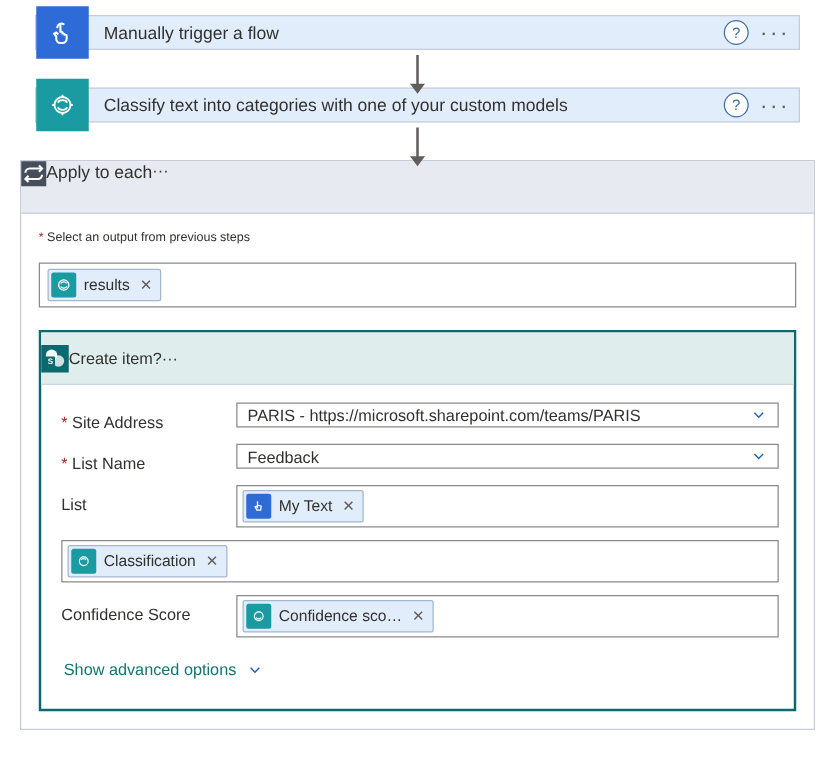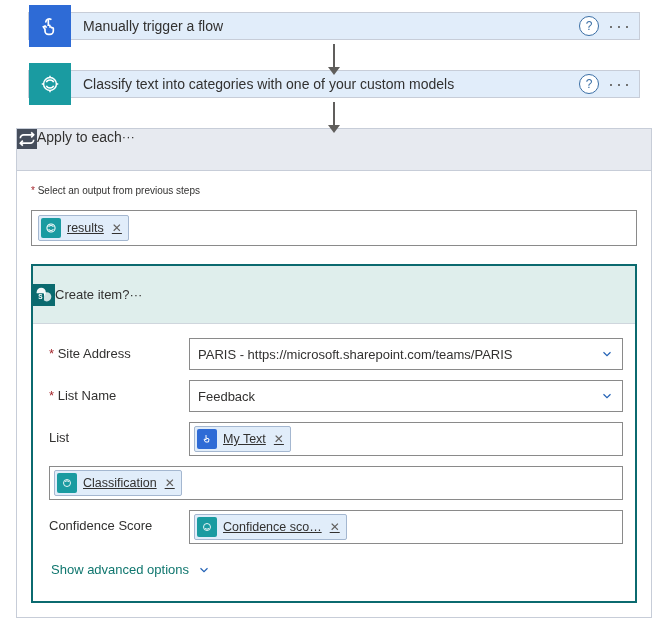--- a/index.html
+++ b/index.html
@@ -16,35 +16,35 @@
 
   .outer { border:1px solid #c7cdd8; width:636px; background:#fff; }
   .outer-header { height:42px; display:flex; align-items:flex-start; background:#e7eaf0; border-bottom:1px solid #c7cdd8; }
   .outer-header .icon-box { background:#464e5c; }
   .outer-header .title { font-size:14px; }
   .outer-body { padding:14px 14px 0 14px; }
 
   .label-req { font-size:10px; color:#323130; margin-bottom:14px; }
   .req-star { color:#a4262c; }
   .token-row { border:1px solid #8a8a8a; background:#fff; padding:4px 6px; display:flex; align-items:center; min-height:34px; }
-  .token { display:inline-flex; align-items:center; border:1px solid #a4b7d0; background:#e1edfa; border-radius:2px; padding:2px 6px 2px 2px; font-size:12.5px; color:#323130;text-decoration:underline; }
+  .token { display:inline-flex; align-items:center; border:1px solid #a4b7d0; background:#e1edfa; border-radius:2px; padding:2px 6px 2px 2px; font-size:12.5px; color:#323130; }
   .token .tok-icon { width:20px; height:20px; border-radius:2px; display:flex; align-items:center; justify-content:center; color:#fff; margin-right:6px; flex-shrink:0;}
   .tok-icon.blue { background:#2e6bd6; }
   .tok-icon.teal { background:#1a9ba1; }
   .token .tok-x { margin-left:8px; color:#605e5c; font-size:12px; cursor:pointer; }
 
   .inner { border:2px solid #0b6a6f; margin:18px 0 0 0; background:#fff; }
-  .inner-header { height:58px; display:flex; align-items:center; background:#dfeeec; border-bottom:1px solid #cfd6dd;}
+  .inner-header { height:42px; display:flex; align-items:center; background:#dfeeec; border-bottom:1px solid #cfd6dd;}
   .inner-header .icon-box { background:#0b6a6f; }
   .inner-body { padding:14px 12px 10px 16px; }
 
   .form-row { display:flex; align-items:flex-start; margin-bottom:10px; }
   .form-row .lbl { width:140px; font-size:13px; color:#323130; padding-top:8px; }
   .form-row .val { flex:1; }
-  .sel { border:1px solid #8a8a8a; height:32px; display:flex; align-items:center; padding:0 8px; justify-content:space-between; cursor:pointer; background:#fff;}
+  .sel { border:1px solid #8a8a8a; height:20px; display:flex; align-items:center; padding:0 8px; justify-content:space-between; cursor:pointer; background:#fff;}
   .sel span { font-size:13px; }
   .chev { color:#2261b5; }
   .val .token-row { min-height:32px; padding:3px 4px; }
 
   .adv { color:#0f766e; font-size:13px; padding:8px 2px 14px 2px; display:inline-flex; align-items:center; cursor:pointer; }
   .adv .chev { margin-left:8px; }
 
   svg { display:block; }
 </style>
 </head>

